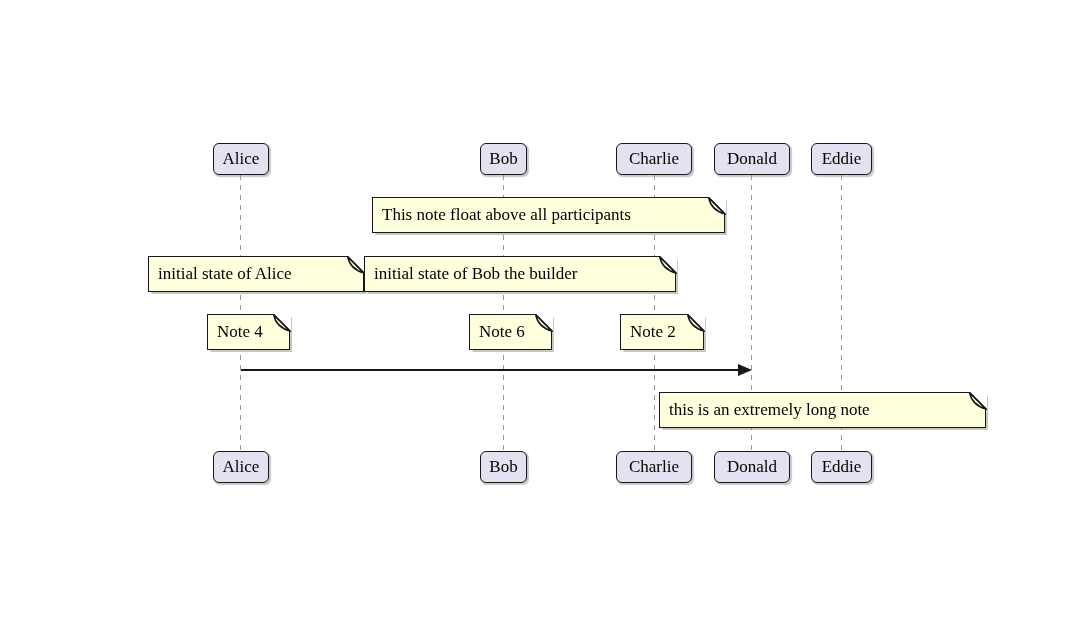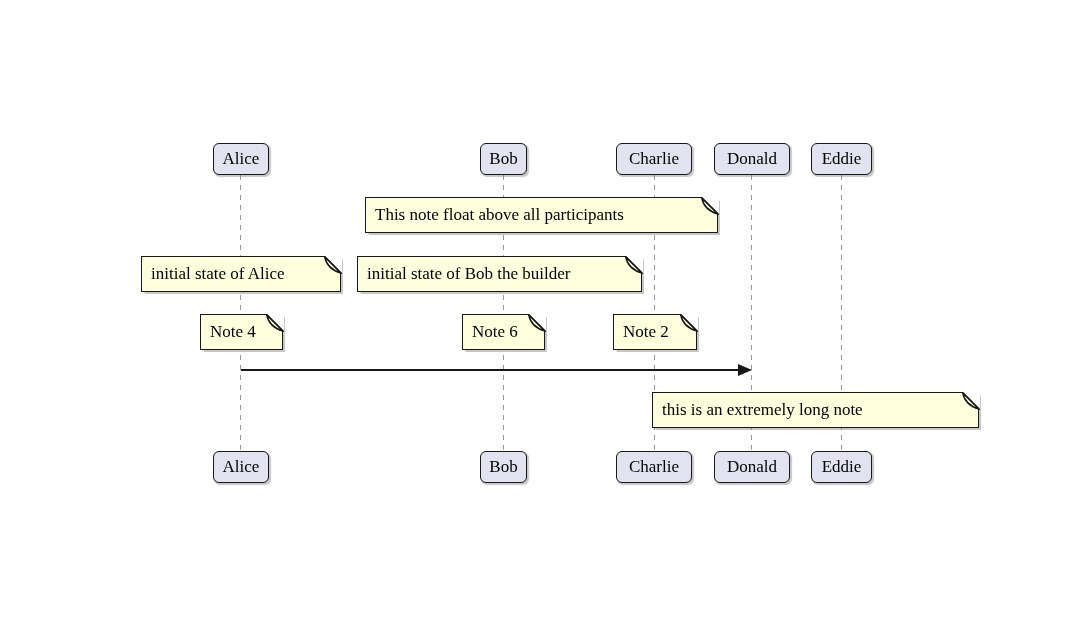--- a/index.html
+++ b/index.html
@@ -46,20 +46,21 @@
     box-sizing: border-box;
     background: var(--note-fill, #FEFFDD);
     border: 1.5px solid var(--note-border, #181818);
     display: flex;
     align-items: center;
     font-size: 17px;
     color: var(--text, #000000);
     padding: 0 20px 0 9px;
     box-shadow: 1.5px 1.5px 1px rgba(130,130,130,0.45);
     white-space: nowrap;
+    margin-left: 7px;
   }
   .fold {
     position: absolute;
     top: -1.5px;
     right: -1.5px;
     width: 18px;
     height: 18px;
   }
   .fold .fold-bg   { fill: var(--background, #ffffff); }
   .fold .fold-flap { fill: var(--note-fill, #FEFFDD); stroke: var(--note-border, #181818); stroke-width: 1.5; }
@@ -103,30 +104,30 @@
 
   <div class="note" style="left:365px;top:197px;width:353px">
     <span>This note float above all participants</span>
     <svg class="fold" viewBox="0 0 18 18">
       <polygon class="fold-bg" points="0,0 18,0 18,18"></polygon>
       <path class="fold-flap" d="M0.75,0.75 Q3,13 17,17 L0.75,0.75 Z"></path>
       <line class="fold-diag" x1="0.75" y1="0.75" x2="17" y2="17"></line>
     </svg>
   </div>
 
-  <div class="note" style="left:141px;top:256px;width:200px">
+  <div class="note" style="left:141px;top:256px;width:216px">
     <span>initial state of Alice</span>
     <svg class="fold" viewBox="0 0 18 18">
       <polygon class="fold-bg" points="0,0 18,0 18,18"></polygon>
       <path class="fold-flap" d="M0.75,0.75 Q3,13 17,17 L0.75,0.75 Z"></path>
       <line class="fold-diag" x1="0.75" y1="0.75" x2="17" y2="17"></line>
     </svg>
   </div>
 
-  <div class="note" style="left:357px;top:256px;width:285px">
+  <div class="note" style="left:357px;top:256px;width:312px">
     <span>initial state of Bob the builder</span>
     <svg class="fold" viewBox="0 0 18 18">
       <polygon class="fold-bg" points="0,0 18,0 18,18"></polygon>
       <path class="fold-flap" d="M0.75,0.75 Q3,13 17,17 L0.75,0.75 Z"></path>
       <line class="fold-diag" x1="0.75" y1="0.75" x2="17" y2="17"></line>
     </svg>
   </div>
 
   <div class="note" style="left:200px;top:314px;width:83px">
     <span>Note 4</span>

